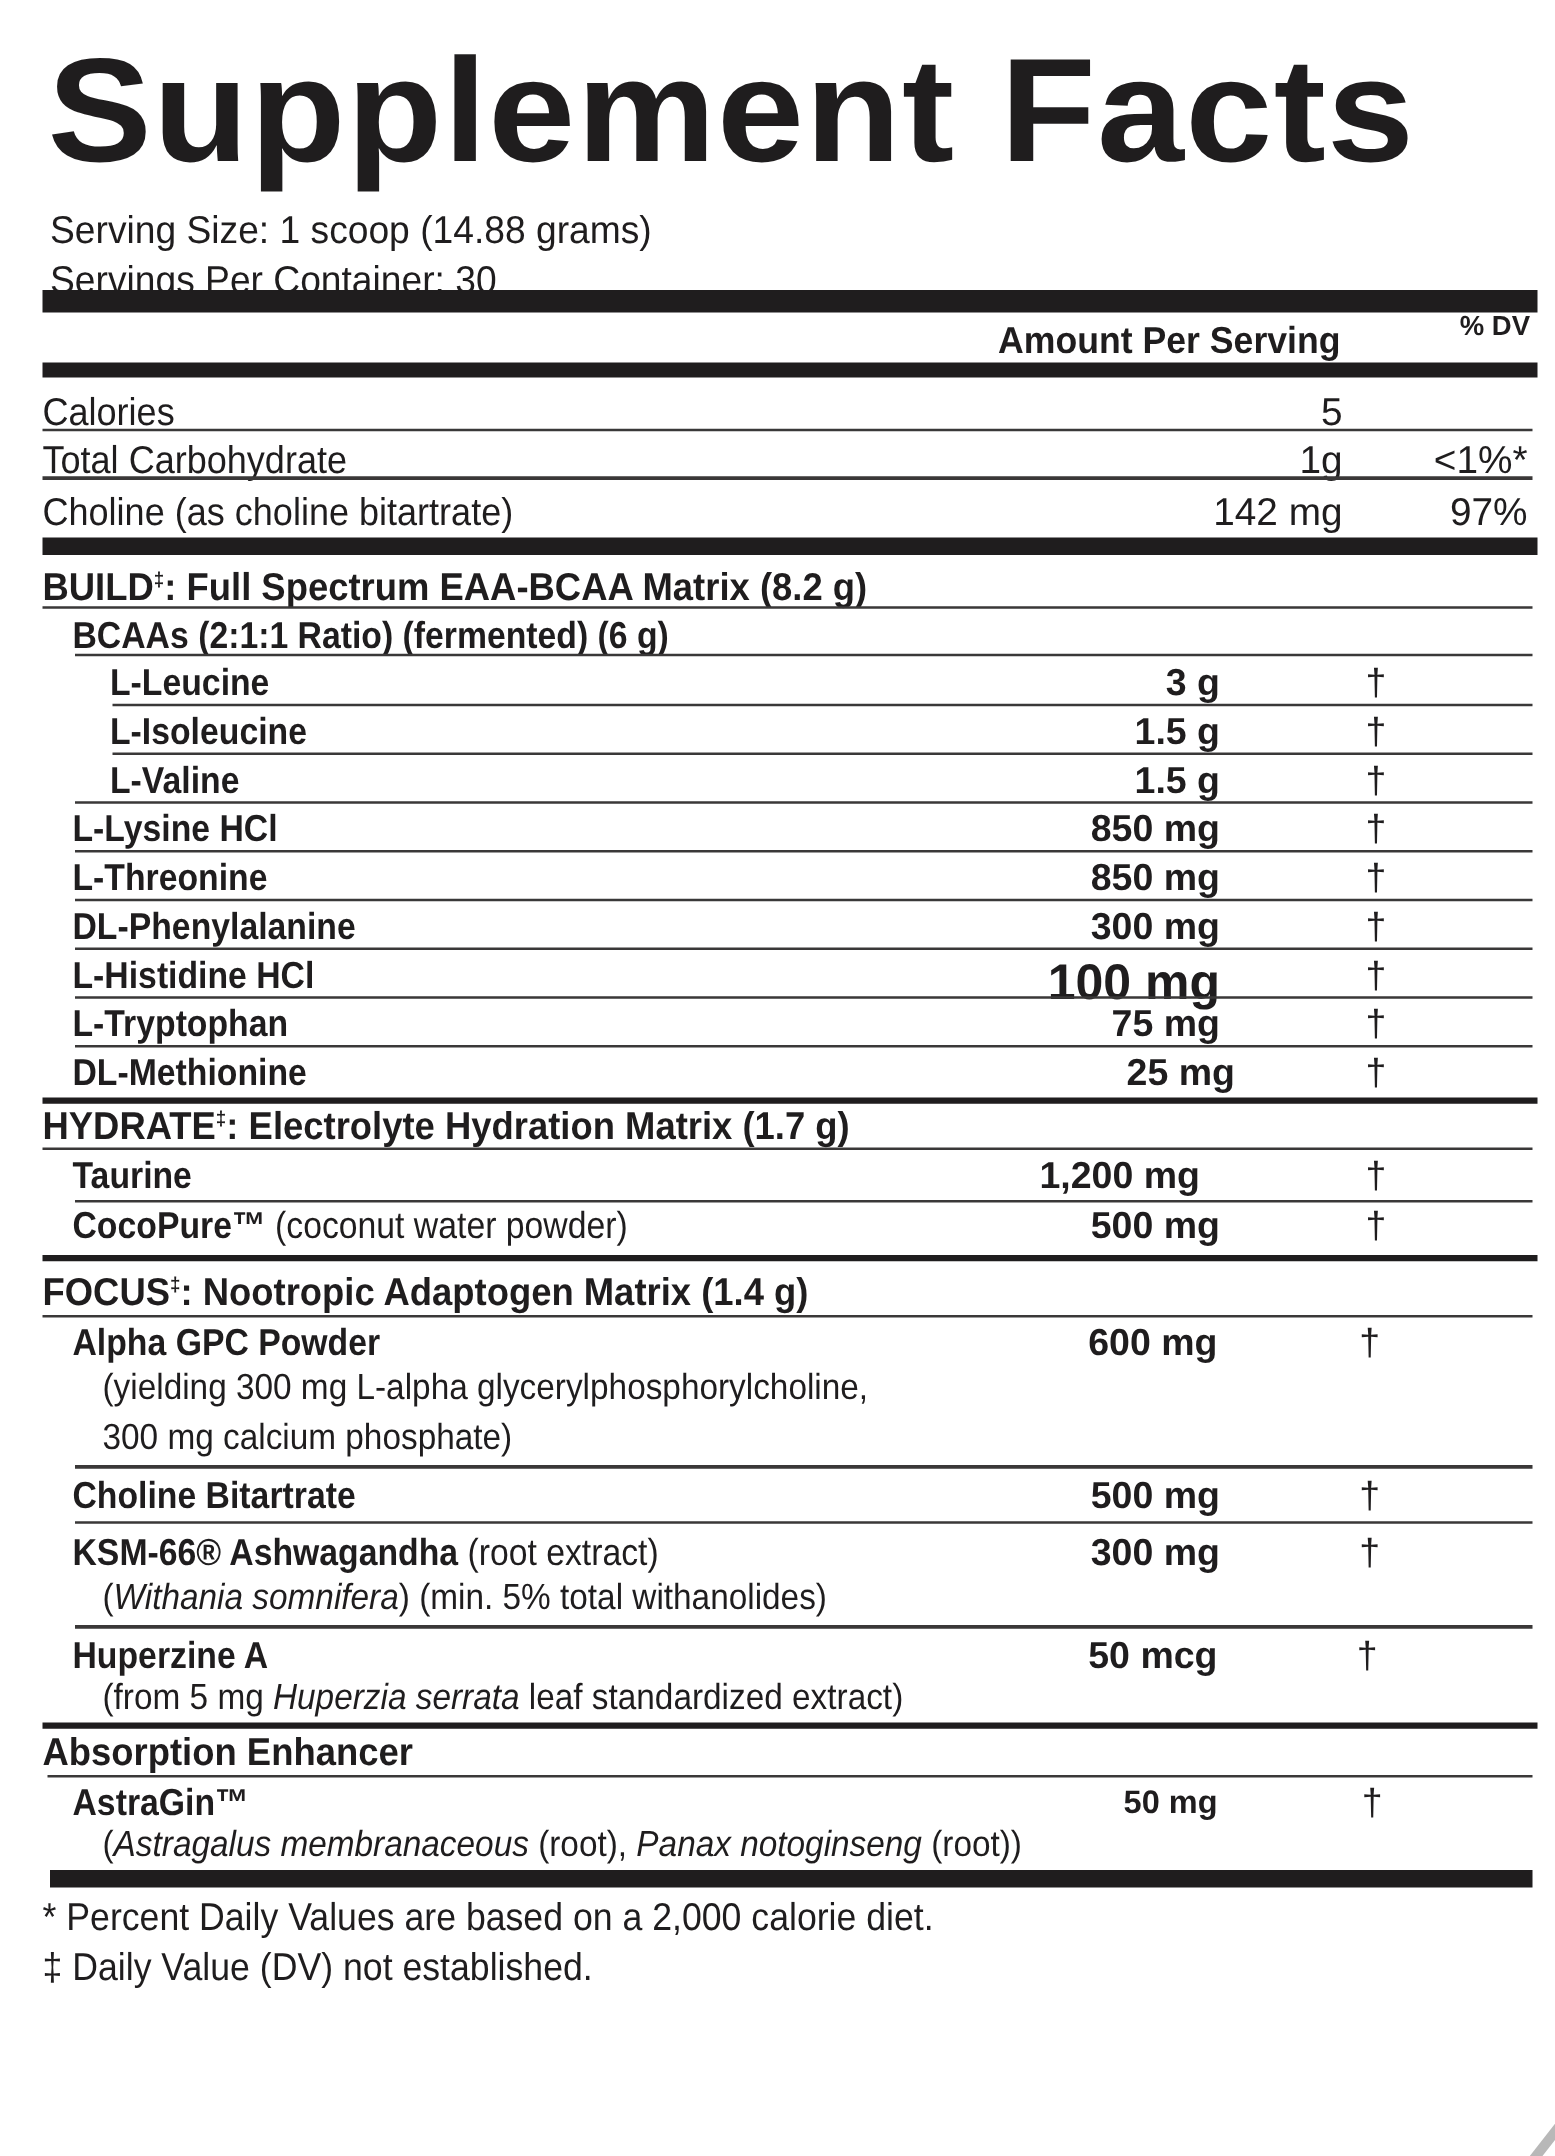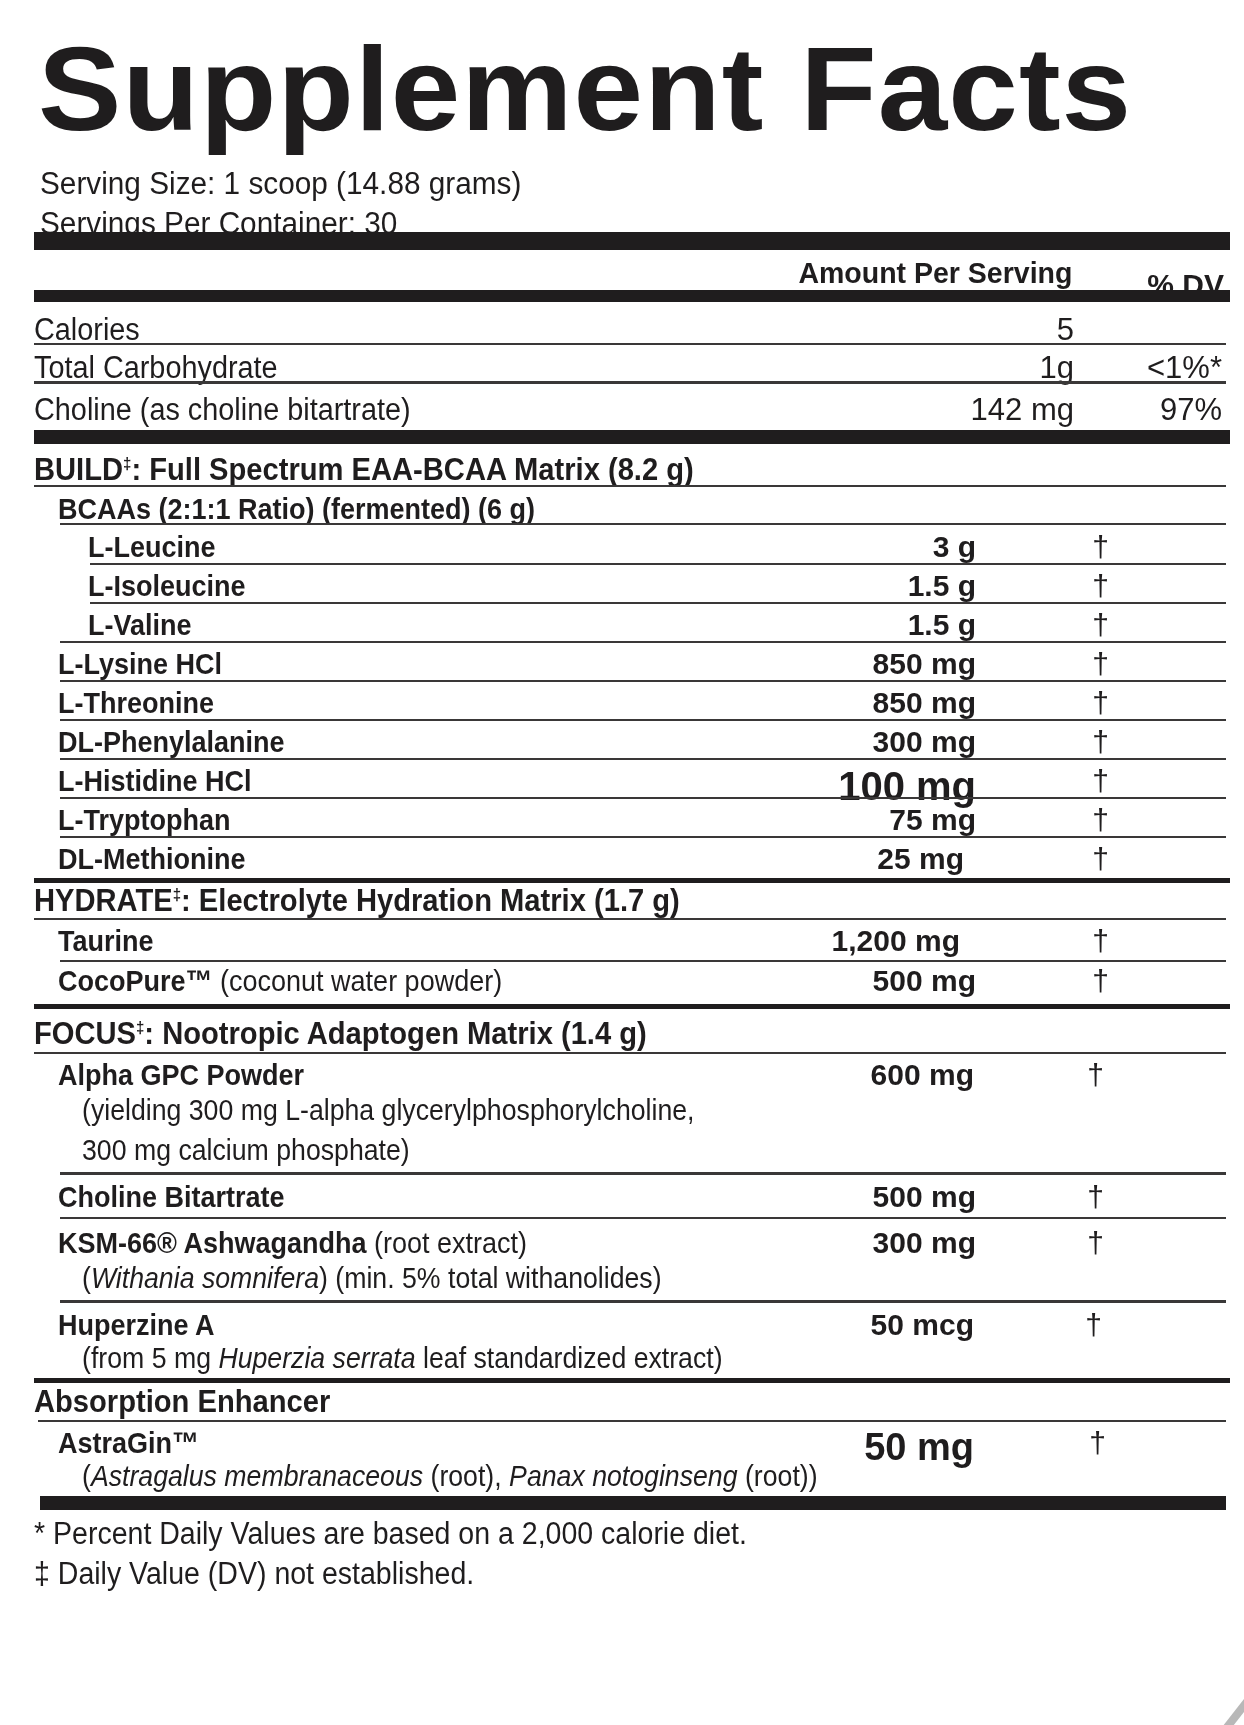--- a/index.html
+++ b/index.html
@@ -35,21 +35,21 @@
 <div>
 
   <div class="title">Supplement Facts</div>
 
   <div class="serving" style="top:168px">Serving Size: 1 scoop (14.88 grams)</div>
   <div class="serving" style="top:208px">Servings Per Container: 30</div>
 
   <div class="bar" style="left:34px; top:232px; width:1196px; height:18px;"></div>
 
   <div class="hdr" style="position:absolute; right:172px; top:256px; font-size:30px; transform:scaleX(0.95); transform-origin:right top;">Amount Per Serving</div>
-  <div class="hdr" style="position:absolute; right:20px; top:268px; font-size:30px;">% DV</div>
+  <div class="hdr" style="position:absolute; right:20px; top:248px; font-size:22px;">% DV</div>
 
   <div class="bar" style="left:34px; top:290px; width:1196px; height:12px;"></div>
 
   <div class="lbl" style="left:34px; top:312px; font-size:31px; transform:scaleX(0.93);">Calories</div>
   <div class="amt" style="right:170px; top:312px; font-size:31px;">5</div>
   <div class="rule" style="left:34px; top:343px; width:1192px;"></div>
 
   <div class="lbl" style="left:34px; top:350px; font-size:31px; transform:scaleX(0.93);">Total Carbohydrate</div>
   <div class="amt" style="right:170px; top:350px; font-size:31px;">1g</div>
   <div class="dv" style="right:22px; top:350px; font-size:31px;">&lt;1%*</div>
@@ -94,21 +94,21 @@
       <div class="rule" style="left: 60px; top: 758px; width: 1166px;"></div>
       <div class="lbl b cond" style="left: 58px; top: 764px; font-size: 30px;">L-Histidine HCl</div>
       <div class="amt b" style="right: 268px; top: 764px; font-size: 40px;">100 mg</div>
       <div class="dv dagger" style="right: 135px; top: 764px;">†</div>
       <div class="rule" style="left: 60px; top: 797px; width: 1166px;"></div>
       <div class="lbl b cond" style="left: 58px; top: 803px; font-size: 30px;">L-Tryptophan</div>
       <div class="amt b" style="right: 268px; top: 803px; font-size: 30px;">75 mg</div>
       <div class="dv dagger" style="right: 135px; top: 803px;">†</div>
       <div class="rule" style="left: 60px; top: 836px; width: 1166px;"></div>
       <div class="lbl b cond" style="left: 58px; top: 842px; font-size: 30px;">DL-Methionine</div>
-      <div class="amt b" style="right: 280px; top: 842px; font-size: 30px; text-align: center;">25 mg</div>
+      <div class="amt b" style="right: 256px; top: 842px; font-size: 30px; text-align: center;">25 mg</div>
       <div class="dv dagger" style="right: 135px; top: 842px;">†</div>
     </div>
 
   <div class="bar" style="left:34px; top:878px; width:1196px; height:5px;"></div>
   <div class="lbl hdr" style="left:34px; top:883px; transform:scaleX(0.94);"><span>HYDRATE</span><sup style="font-size:16px;">‡</sup><span>: Electrolyte Hydration Matrix (1.7 g)</span></div>
   <div class="rule" style="left:34px; top:918px; width:1192px;"></div>
 
   <div class="lbl b cond" style="left:58px; top:924px; font-size:30px;">Taurine</div>
   <div class="amt b" style="right:284px; top:924px; font-size:30px;">1,200 mg</div>
   <div class="dv dagger" style="right:135px; top:924px;">†</div>
@@ -143,21 +143,21 @@
   <div class="lbl b cond" style="left:58px; top:1308px; font-size:30px;">Huperzine A</div>
   <div class="amt b" style="right:270px; top:1308px; font-size:30px;">50 mcg</div>
   <div class="dv dagger" style="right:142px; top:1308px;">†</div>
   <div class="sub" style="left:82px; top:1342px;"><span>(from 5 mg </span><i>Huperzia serrata</i><span> leaf standardized extract)</span></div>
 
   <div class="bar" style="left:34px; top:1378px; width:1196px; height:5px;"></div>
   <div class="lbl hdr" style="left:34px; top:1384px; transform:scaleX(0.94);">Absorption Enhancer</div>
   <div class="rule" style="left:38px; top:1420px; width:1188px;"></div>
 
   <div class="lbl b cond" style="left:58px; top:1426px; font-size:30px;">AstraGin™</div>
-  <div class="amt b" style="right:270px; top:1426px; font-size:38px;">50 mg</div>
+  <div class="amt b" style="right:270px; top:1426px; font-size:26px;">50 mg</div>
   <div class="dv dagger" style="right:138px; top:1426px;">†</div>
   <div class="sub" style="left:82px; top:1460px;"><span>(</span><i>Astragalus membranaceous</i><span> (root), </span><i>Panax notoginseng</i><span> (root))</span></div>
 
   <div class="bar" style="left:40px; top:1496px; width:1186px; height:14px;"></div>
 
   <div class="foot" style="top:1516px;">* Percent Daily Values are based on a 2,000 calorie diet.</div>
   <div class="foot" style="top:1556px;">‡ Daily Value (DV) not established.</div>
 
   <div class="corner"></div>
 </div>

